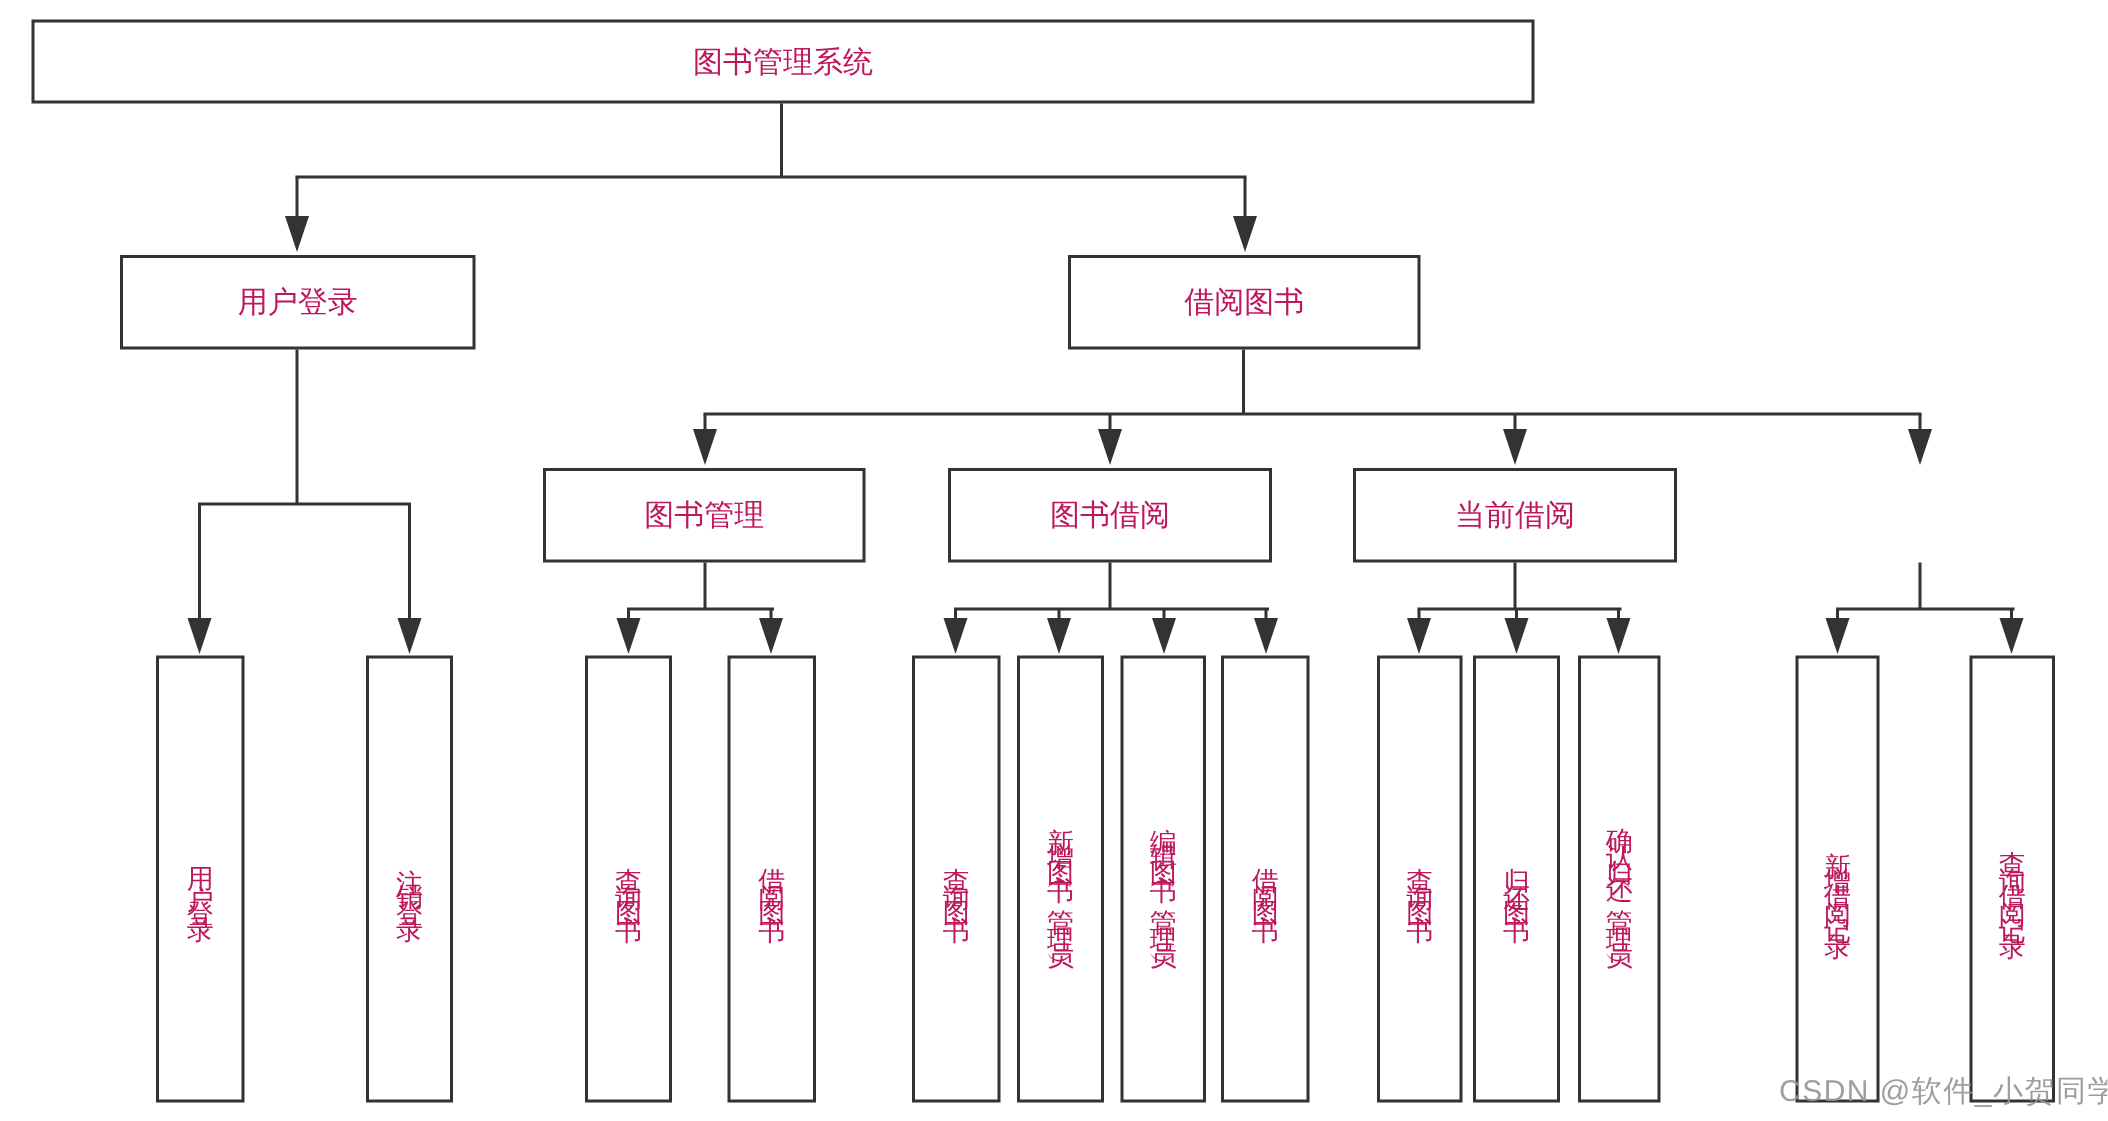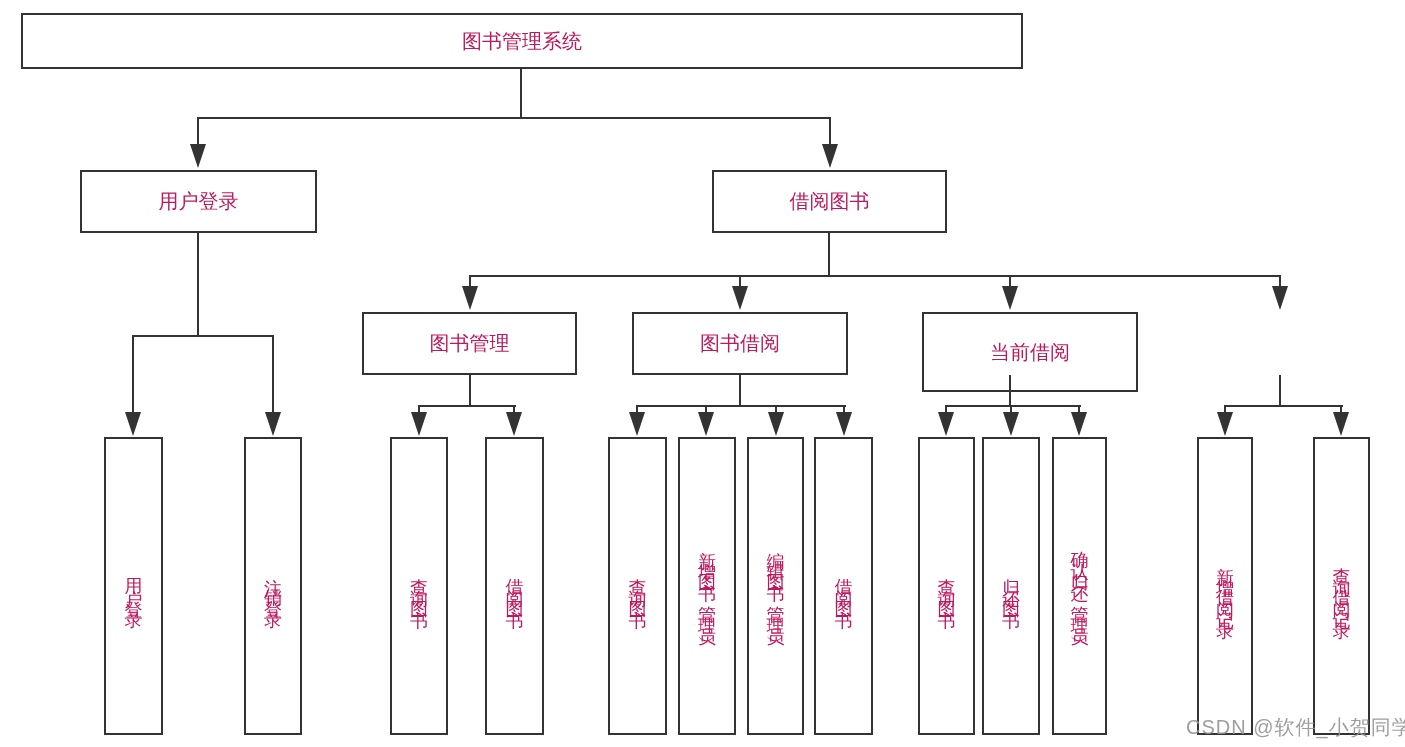--- a/index.html
+++ b/index.html
@@ -87,21 +87,21 @@
   <div class="arrow" style="left:462px; top:286px;"></div>
   <div class="vl" style="left:739px; top:276px; height:11px;"></div>
   <div class="arrow" style="left:732px; top:286px;"></div>
   <div class="vl" style="left:1009px; top:276px; height:11px;"></div>
   <div class="arrow" style="left:1002px; top:286px;"></div>
   <div class="vl" style="left:1279px; top:276px; height:11px;"></div>
   <div class="arrow" style="left:1272px; top:286px;"></div>
 
   <div class="box" style="left:362px; top:312px; width:215px; height:63px;">图书管理</div>
   <div class="box" style="left:632px; top:312px; width:216px; height:63px;">图书借阅</div>
-  <div class="box" style="left:902px; top:312px; width:216px; height:80px;margin-left:20px;">当前借阅</div>
+  <div class="box" style="left:902px; top:312px; width:216px; height:63px;">当前借阅</div>
 
   <div class="vl" style="left:469px; top:375px; height:31px;"></div>
   <div class="hl" style="left:418px; top:405px; width:98px;"></div>
   <div class="vl" style="left:418px; top:406px; height:7px;"></div>
   <div class="arrow" style="left:411px; top:412px;"></div>
   <div class="vl" style="left:513px; top:406px; height:7px;"></div>
   <div class="arrow" style="left:506px; top:412px;"></div>
 
   <div class="vl" style="left:739px; top:375px; height:31px;"></div>
   <div class="hl" style="left:636px; top:405px; width:210px;"></div>

